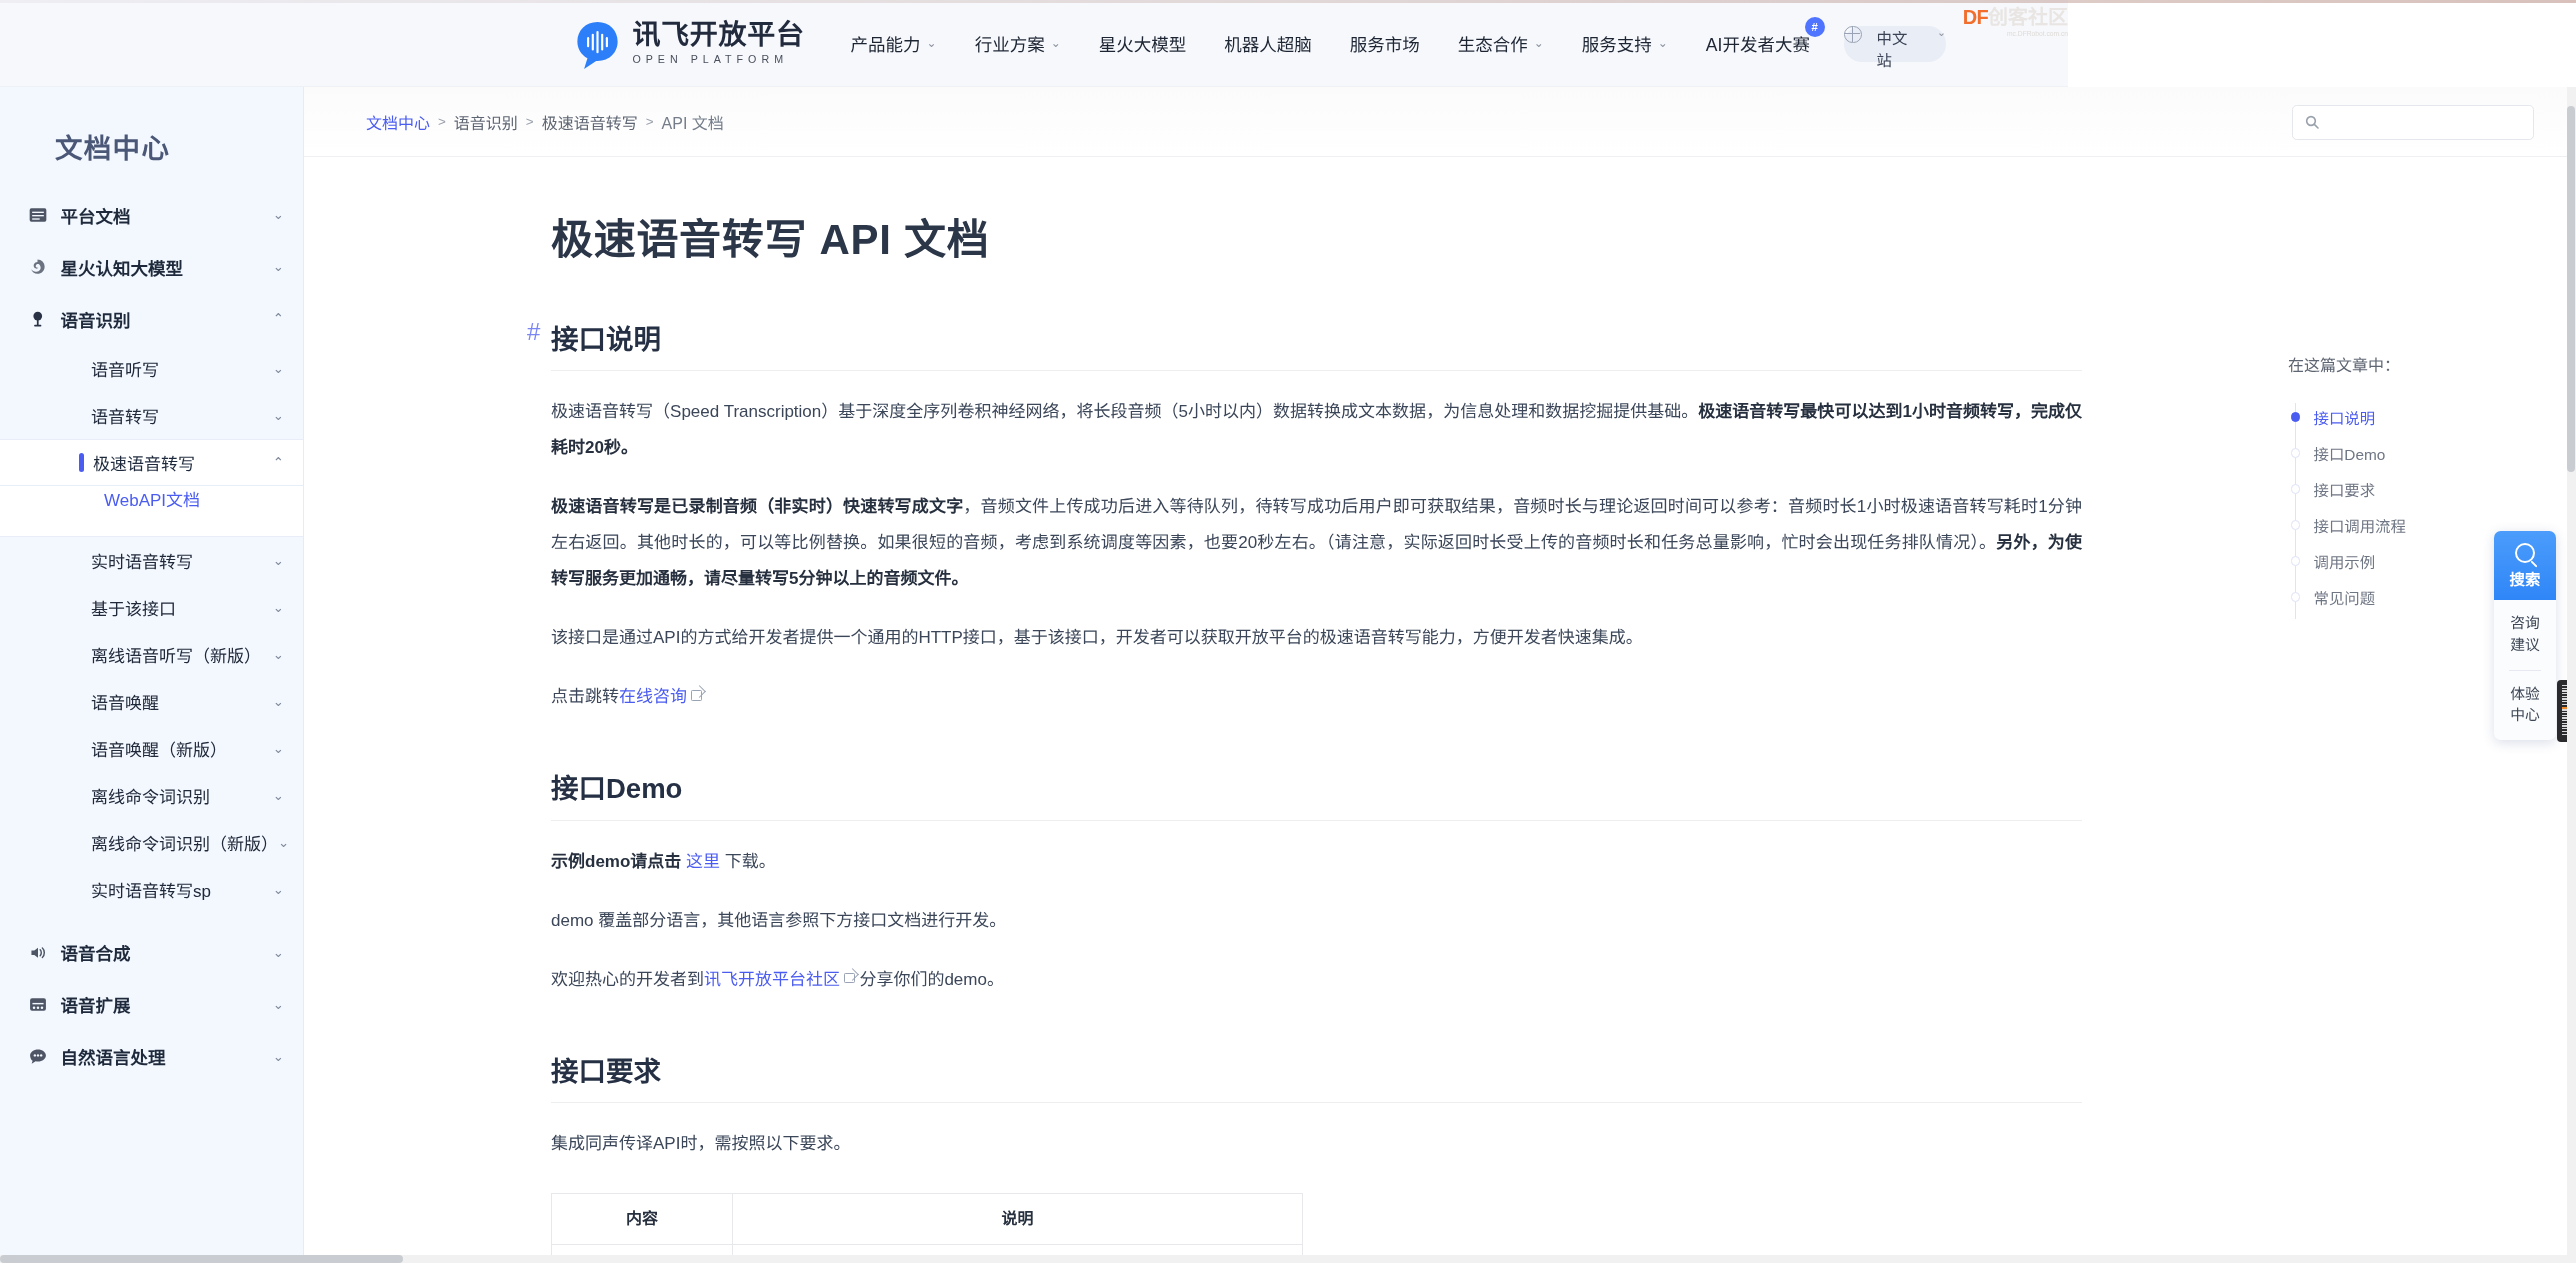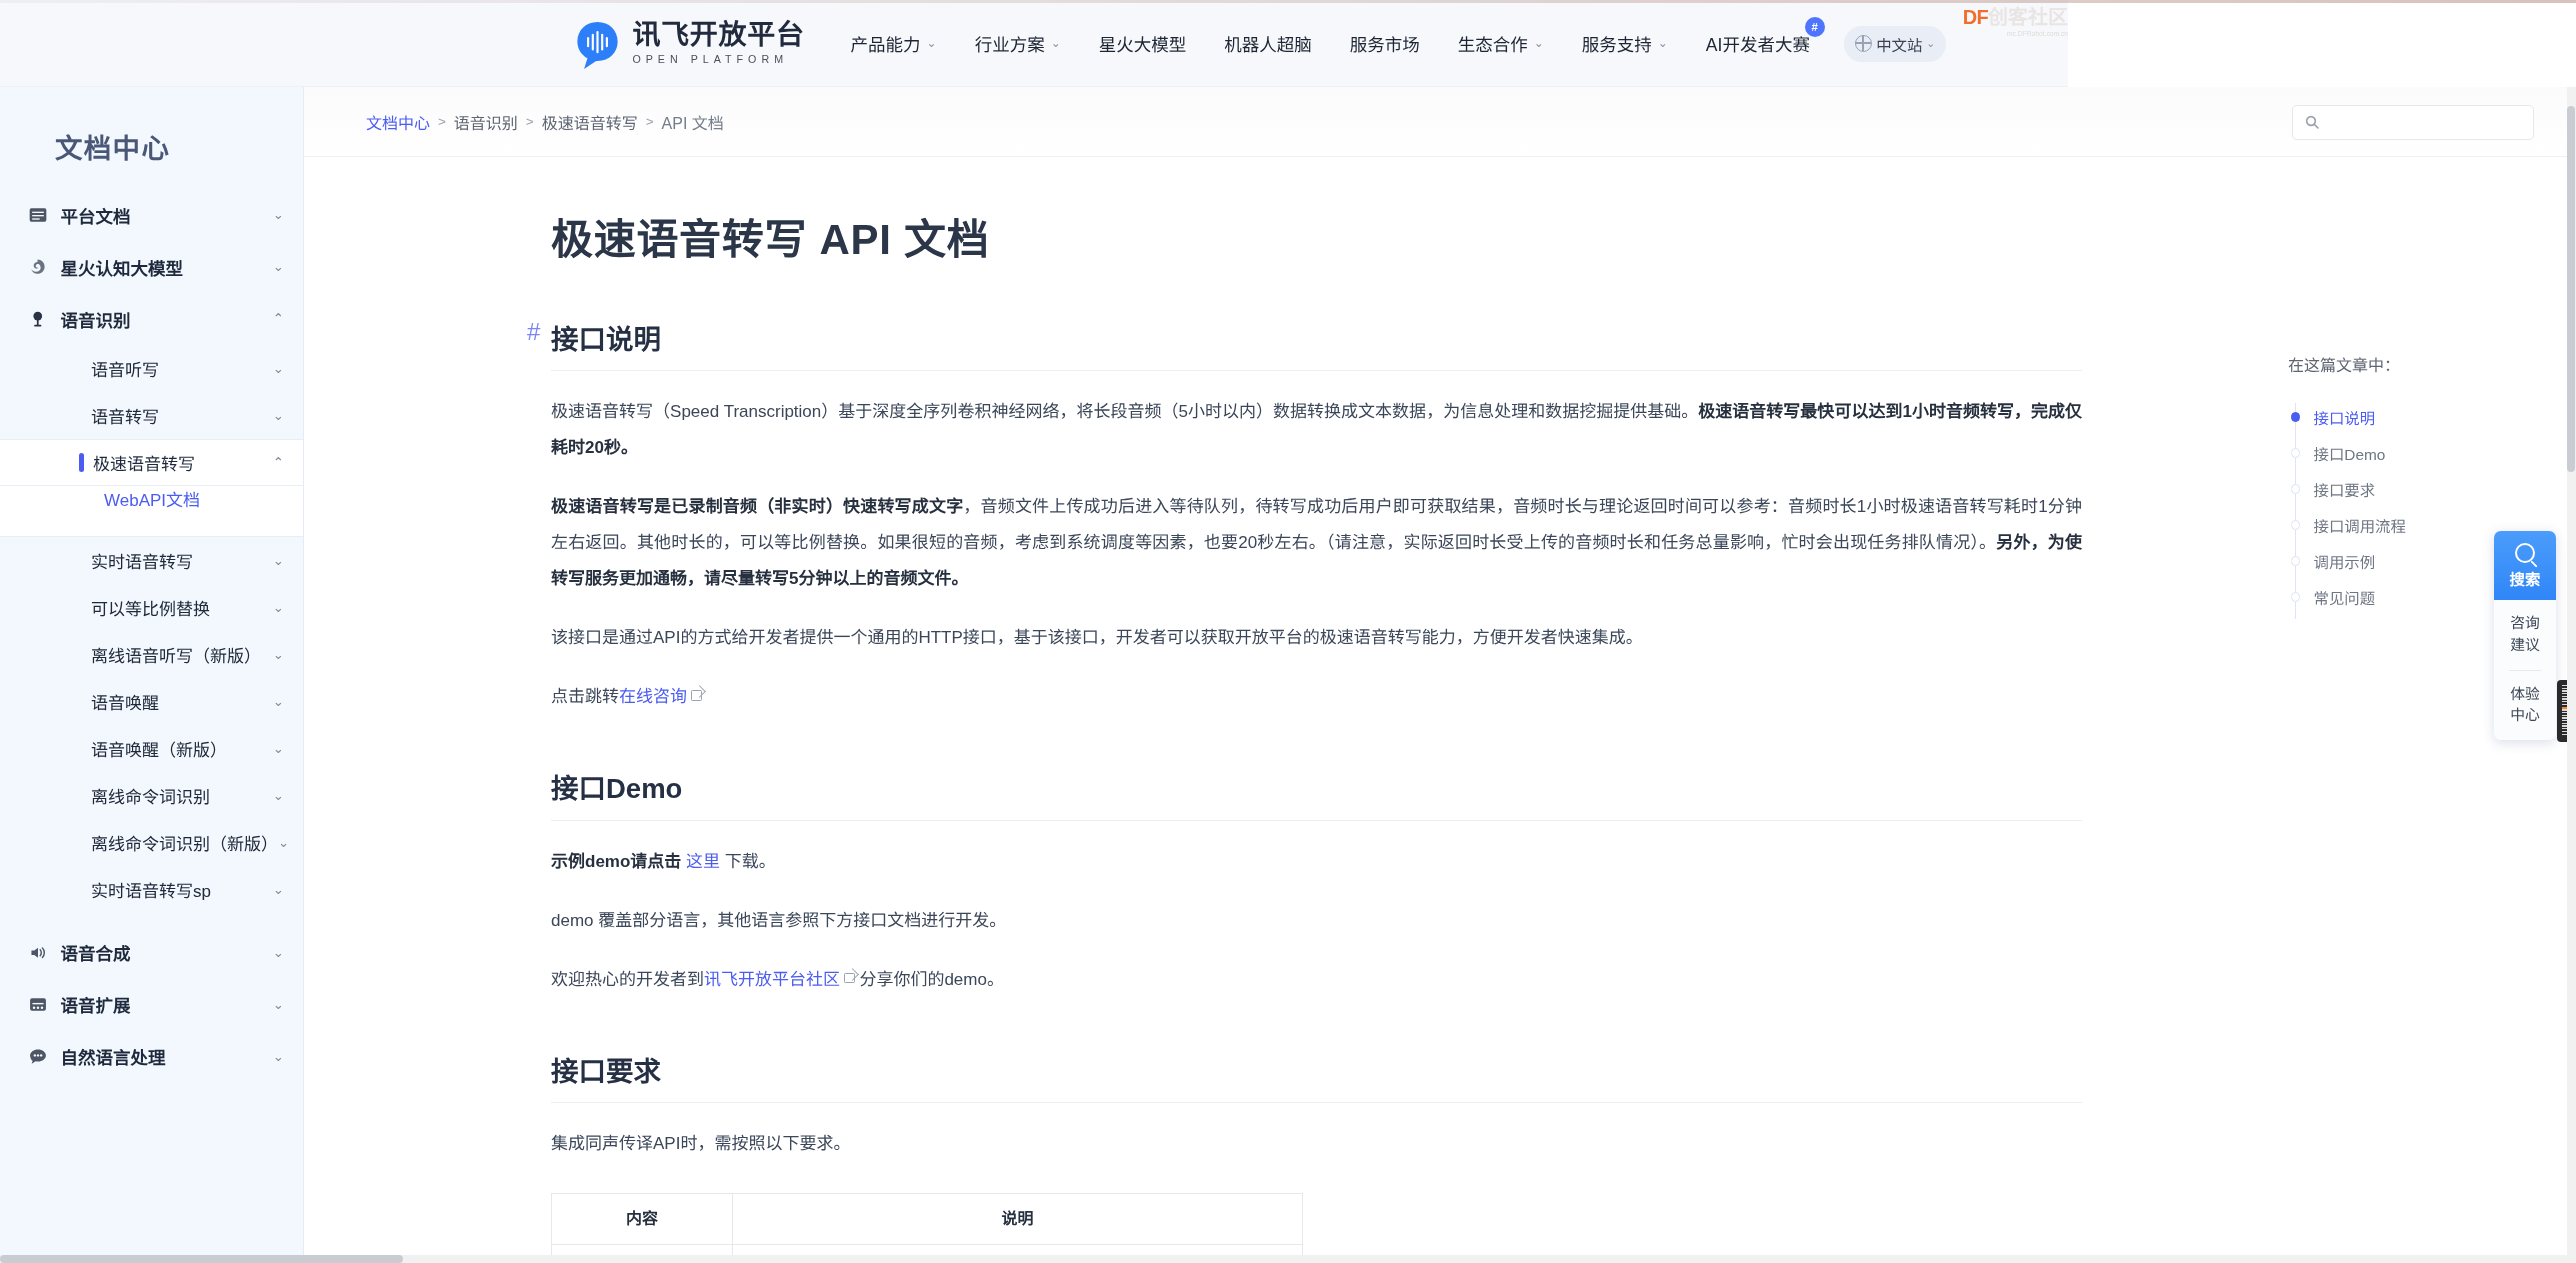--- a/index.html
+++ b/index.html
@@ -54,21 +54,21 @@
     position:absolute; top:-13.4px; right:-14.8px;
     width: 20px; height: 20px; border-radius: 50%;
     background: #4f74ff; color: #fff;
     font-size: 11.4px; display: flex; align-items: center; justify-content: center;
     font-weight: 700;
   }
   #lang-switch {
     position: absolute; left: 1844px; top: 25.5px;
     width: 102px; height: 36px; border-radius: 18px;
     background: #e9edf6;
-    display: flex; align-items: center; justify-content: center; gap: 4px;
+    display: flex; align-items: flex-start; justify-content: center; gap: 15px;
     font-size: 15.4px; color: #3a4254; cursor: pointer; font-family: Liberation Serif, serif;
   }
   #lang-switch .globe {
     width: 17.5px; height: 17.5px; border-radius: 50%;
     border: 1.3px solid #9aa3b5; position: relative; flex: none;
   }
   #lang-switch .globe::before {
     content:""; position:absolute; left:6.7px; top:-0.7px; width:1.3px; height:16px;
     background:#9aa3b5; transform: rotate(0deg);
   }
@@ -424,21 +424,21 @@
 
       <div class="side-leaf">
         <span class="slabel">WebAPI文档</span>
       </div>
 
       <div class="side-row">
         <span class="slabel">实时语音转写</span>
         <span class="caret">⌄</span>
       </div>
       <div class="side-row">
-        <span class="slabel">可以等比例替换</span>
+        <span class="slabel">基于该接口</span>
         <span class="caret">⌄</span>
       </div>
       <div class="side-row">
         <span class="slabel">离线语音听写（新版）</span>
         <span class="caret">⌄</span>
       </div>
       <div class="side-row">
         <span class="slabel">语音唤醒</span>
         <span class="caret">⌄</span>
       </div>

